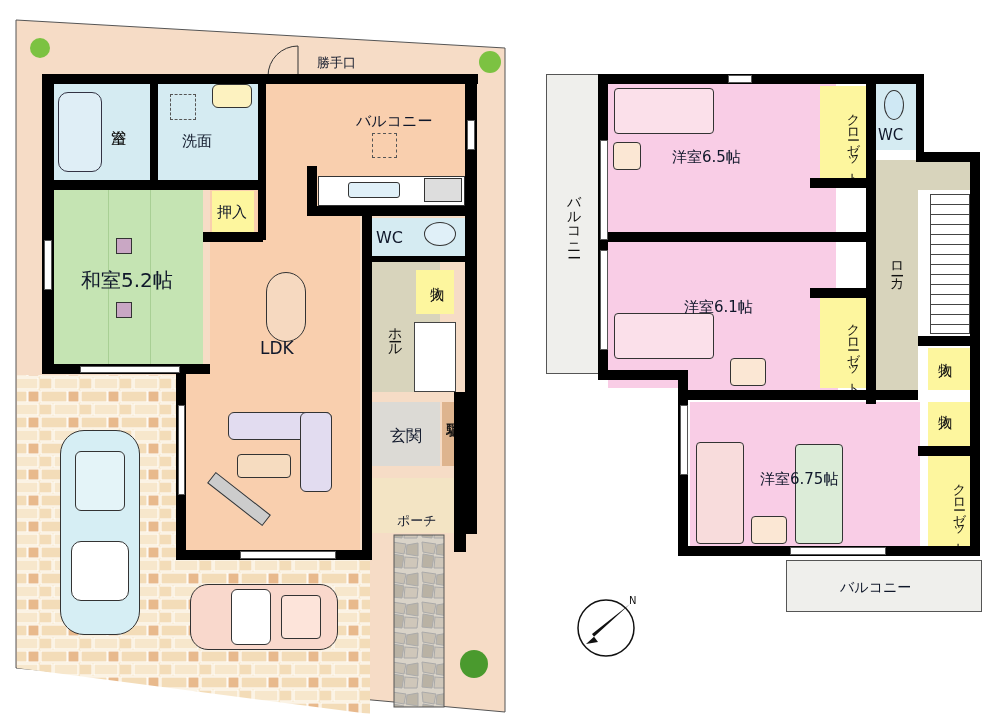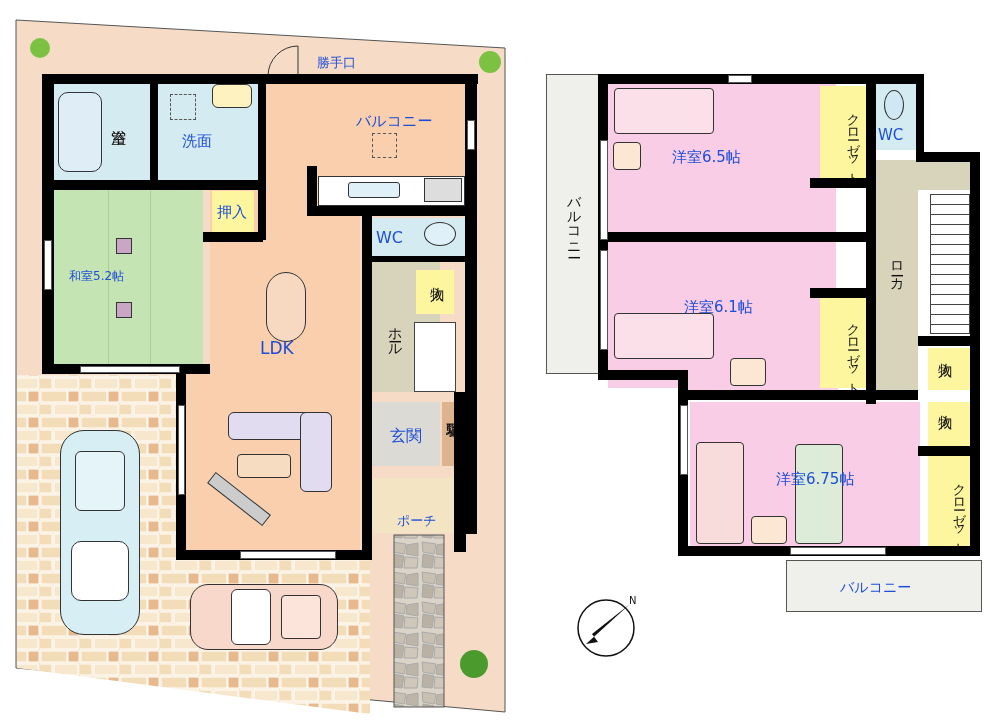--- a/index.html
+++ b/index.html
@@ -1,19 +1,19 @@
 <!DOCTYPE html>
 <html><head>
 <meta charset="utf-8">
 <style>
   html, body { margin:0; padding:0; background:#ffffff; }
   body { width:1000px; height:722px; position:relative; overflow:hidden; font-family:"DejaVu Sans", sans-serif; }
   .abs { position:absolute; box-sizing:border-box; }
   .wall { position:absolute; background:#000; }
-  .lbl { position:absolute; color:#1d4ed8; font-size:15px; white-space:nowrap; line-height:1; }
+  .lbl { position:absolute; color:#0f172a; font-size:15px; white-space:nowrap; line-height:1; }
   .vlbl { position:absolute; color:#111; font-size:14px; writing-mode:vertical-rl; line-height:1.05; letter-spacing:0px; }
   .room { position:absolute; box-sizing:border-box; }
   .tatami { background:#c5e4b3; }
   .bath { background:#d5ebf2; }
   .ldk { background:#f9cfae; }
   .hall { background:#d8d4bc; }
   .store { background:#fdf69e; }
   .genkan { background:#dcdad5; }
   .porch { background:#f3e4c4; }
   .pink { background:#f9cde6; }
@@ -77,21 +77,21 @@
   <div class="abs" style="left:204px;top:492px;width:70px;height:14px;border:1.5px solid #333;background:#ccc;transform:rotate(38deg);"></div>
 
   <div class="room store" style="left:212px;top:191px;width:42px;height:42px;"></div>
   <div class="lbl" style="left:217px;top:205px;">押入</div>
 
   <div class="room tatami" style="left:53px;top:190px;width:150px;height:175px;"></div>
   <div class="abs" style="left:108px;top:190px;width:1px;height:175px;background:#a8cf94;"></div>
   <div class="abs" style="left:150px;top:190px;width:1px;height:175px;background:#a8cf94;"></div>
   <div class="abs" style="left:116px;top:238px;width:16px;height:16px;border:1.5px solid #333;background:#c9a7c4;"></div>
   <div class="abs" style="left:116px;top:302px;width:16px;height:16px;border:1.5px solid #333;background:#c9a7c4;"></div>
-  <div class="lbl" style="left:69px;top:270px;font-size:12px;">和室5.2帖</div>
+  <div class="lbl" style="left:81px;top:270px;font-size:20px;">和室5.2帖</div>
 
   <div class="room bath" style="left:372px;top:218px;width:96px;height:38px;"></div>
   <div class="lbl" style="left:376px;top:230px;font-size:16px;">WC</div>
   <div class="abs" style="left:424px;top:222px;width:32px;height:24px;border:1.5px solid #333;border-radius:50%;background:#e0f0f8;"></div>
 
   <div class="room hall" style="left:372px;top:262px;width:68px;height:130px;"></div>
   <div class="vlbl" style="left:388px;top:318px;">ホール</div>
   <div class="room store" style="left:416px;top:270px;width:38px;height:44px;"></div>
   <div class="vlbl" style="left:430px;top:276px;">物入</div>
   <div class="abs" style="left:414px;top:322px;width:42px;height:70px;background:#fff;border:1px solid #444;"></div>
@@ -158,21 +158,21 @@
   <div class="bed" style="left:614px;top:313px;width:100px;height:46px;background:#fbe0ea;"></div>
   <div class="abs" style="left:730px;top:358px;width:36px;height:28px;border:1.5px solid #333;border-radius:4px;background:#fbe7d4;"></div>
   <div class="lbl" style="left:684px;top:300px;">洋室6.1帖</div>
   <div class="room store" style="left:820px;top:296px;width:46px;height:92px;"></div>
   <div class="vlbl" style="left:826px;top:314px;font-size:13px;width:34px;">クローゼット</div>
 
   <div class="room pink" style="left:690px;top:402px;width:230px;height:146px;"></div>
   <div class="bed" style="left:696px;top:442px;width:48px;height:102px;background:#f8dcdc;"></div>
   <div class="bed" style="left:795px;top:444px;width:48px;height:100px;background:#dcecd8;"></div>
   <div class="abs" style="left:751px;top:516px;width:36px;height:28px;border:1.5px solid #333;border-radius:4px;background:#fbe7d4;"></div>
-  <div class="lbl" style="left:776px;top:472px;">洋室6.75帖</div>
+  <div class="lbl" style="left:760px;top:472px;">洋室6.75帖</div>
   <div class="room store" style="left:928px;top:456px;width:42px;height:92px;"></div>
   <div class="vlbl" style="left:932px;top:474px;font-size:13px;width:34px;">クローゼット</div>
 
   <div class="room bath" style="left:876px;top:84px;width:40px;height:66px;"></div>
   <div class="abs" style="left:884px;top:90px;width:20px;height:30px;border:1.5px solid #333;border-radius:50%;background:#cfe8f4;"></div>
   <div class="lbl" style="left:878px;top:128px;font-size:15px;">WC</div>
 
   <div class="room hall" style="left:876px;top:160px;width:42px;height:240px;"></div>
   <div class="room hall" style="left:918px;top:160px;width:52px;height:30px;"></div>
   <div class="vlbl" style="left:890px;top:252px;">ローカ</div>

